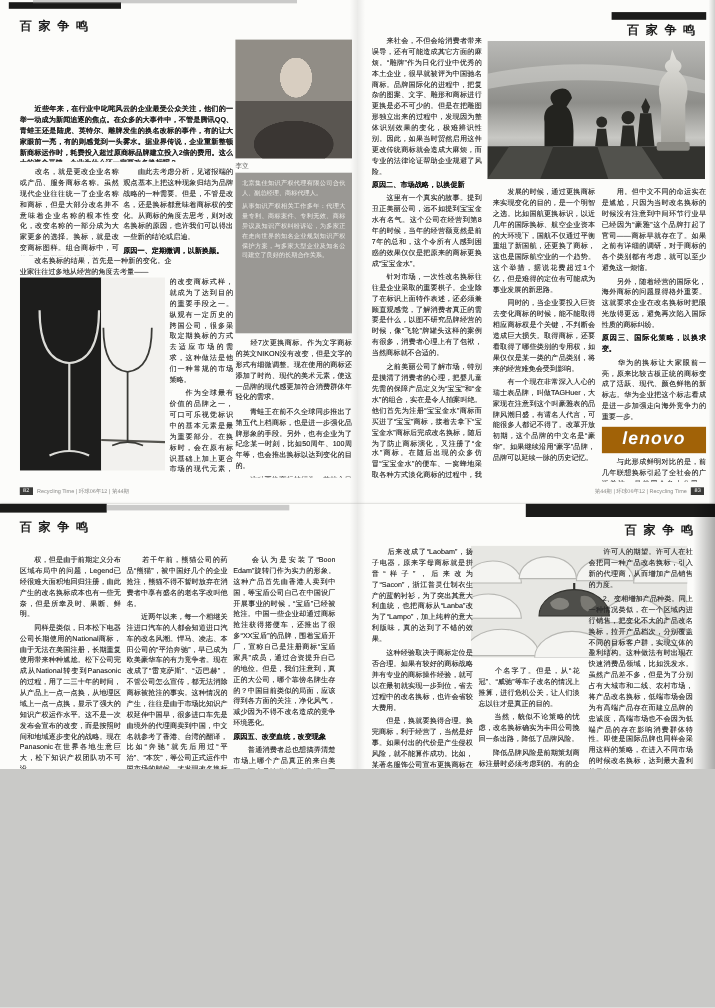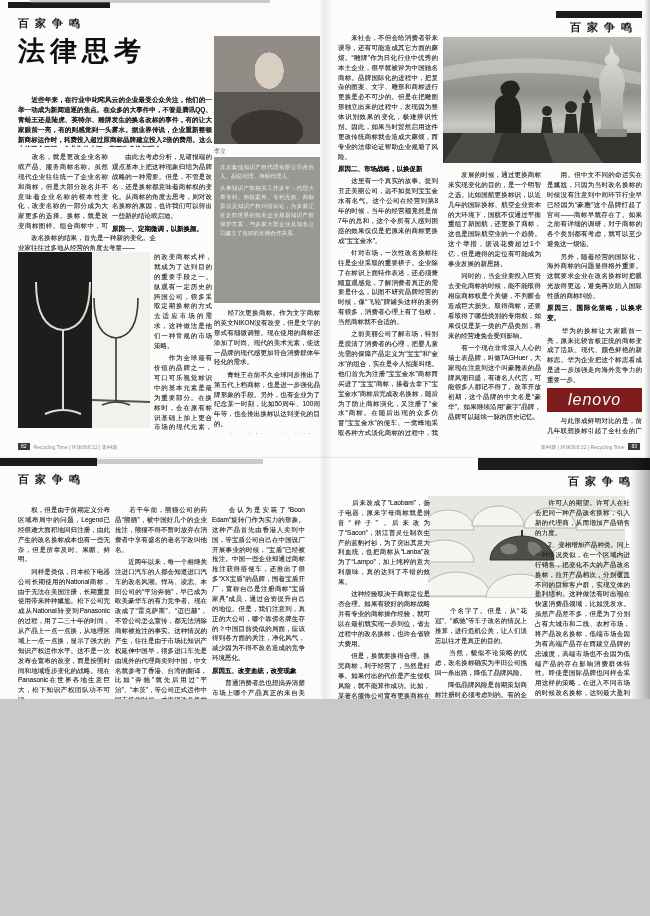--- a/index.html
+++ b/index.html
@@ -22,21 +22,21 @@
   .intro{font-weight:bold;color:#1c1c1c;}
   .sec-head{font-weight:bold;color:#0d0d0d;margin:3.5px 0 2px 0;}
   .lead-bold{font-weight:bold;color:#0d0d0d;}
   .caption{position:absolute;font-size:6px;color:#4a4a48;}
   .bio{position:absolute;background:#9a9894;color:#efeeea;font-size:5.6px;line-height:1.6;
        padding:6px;text-align:justify;overflow:hidden;box-sizing:border-box;}
   .bio p{margin:0 0 3px 0;}
   .photo{position:absolute;overflow:hidden;}
   .footer{position:absolute;display:flex;align-items:center;gap:4px;font-size:5px;color:#8a8a88;white-space:nowrap;}
   .pageno{background:#3a3a38;color:#fff;font-size:5px;padding:1px 3px;line-height:1;}
-  .lenovo{background:#7f1d1d;color:#fff;font-style:italic;font-weight:normal;font-size:16px;
+  .lenovo{background:#a16207;color:#fff;font-style:italic;font-weight:bold;font-size:16px;
           height:24px;line-height:24px;text-align:center;letter-spacing:1px;margin:3px 0 4px 0;}
   .pana{margin:4px 0 4px 0;}
   .pana .word{font-size:15.5px;font-weight:bold;color:#141414;letter-spacing:-.2px;line-height:1;}
   .pana .tag{font-size:8.5px;font-weight:bold;color:#a5a5a3;letter-spacing:1px;margin-top:1px;}
   .edge-top{position:absolute;right:0;top:0;width:6px;height:458px;
             background:linear-gradient(90deg,rgba(0,0,0,0),rgba(0,0,0,.18));}
   .edge-bottom{position:absolute;right:0;top:0;width:20px;height:458px;
             background:linear-gradient(90deg,rgba(0,0,0,0),rgba(0,0,0,.32));}
   .curl{position:absolute;right:-10px;bottom:-14px;width:64px;height:96px;background:#fdfdfb;
         transform:rotate(14deg);box-shadow:-3px 0 5px rgba(0,0,0,.28);}
@@ -48,21 +48,20 @@
 
   <div class="spread spread-top">
     <div class="fold"></div>
 
     <div class="page p-left">
       <div class="bar" style="left:8px;top:2px;width:102px;height:6px;"></div>
       <div class="smudge" style="left:30px;top:0;width:240px;height:3px;"></div>
       <div class="badge" style="left:18px;top:16px;">百家争鸣</div>
 
       <div class="title" style="left:18px;top:36px;">
-        <div>法律思考</div>
       </div>
 
       <div class="photo" style="left:214px;top:36px;width:106px;height:108px;
            background:
              radial-gradient(ellipse 24px 30px at 52% 32%, #d8cec1 0 60%, rgba(0,0,0,0) 61%),
              radial-gradient(ellipse 58px 34px at 50% 88%, #3a3633 0 62%, rgba(0,0,0,0) 63%),
              linear-gradient(180deg,#918d86 0 52%,#5a5651 52% 100%);"></div>
       <div class="caption" style="left:214px;top:147px;">李立</div>
 
       <div class="bio" style="left:214px;top:157px;width:106px;height:146px;">

